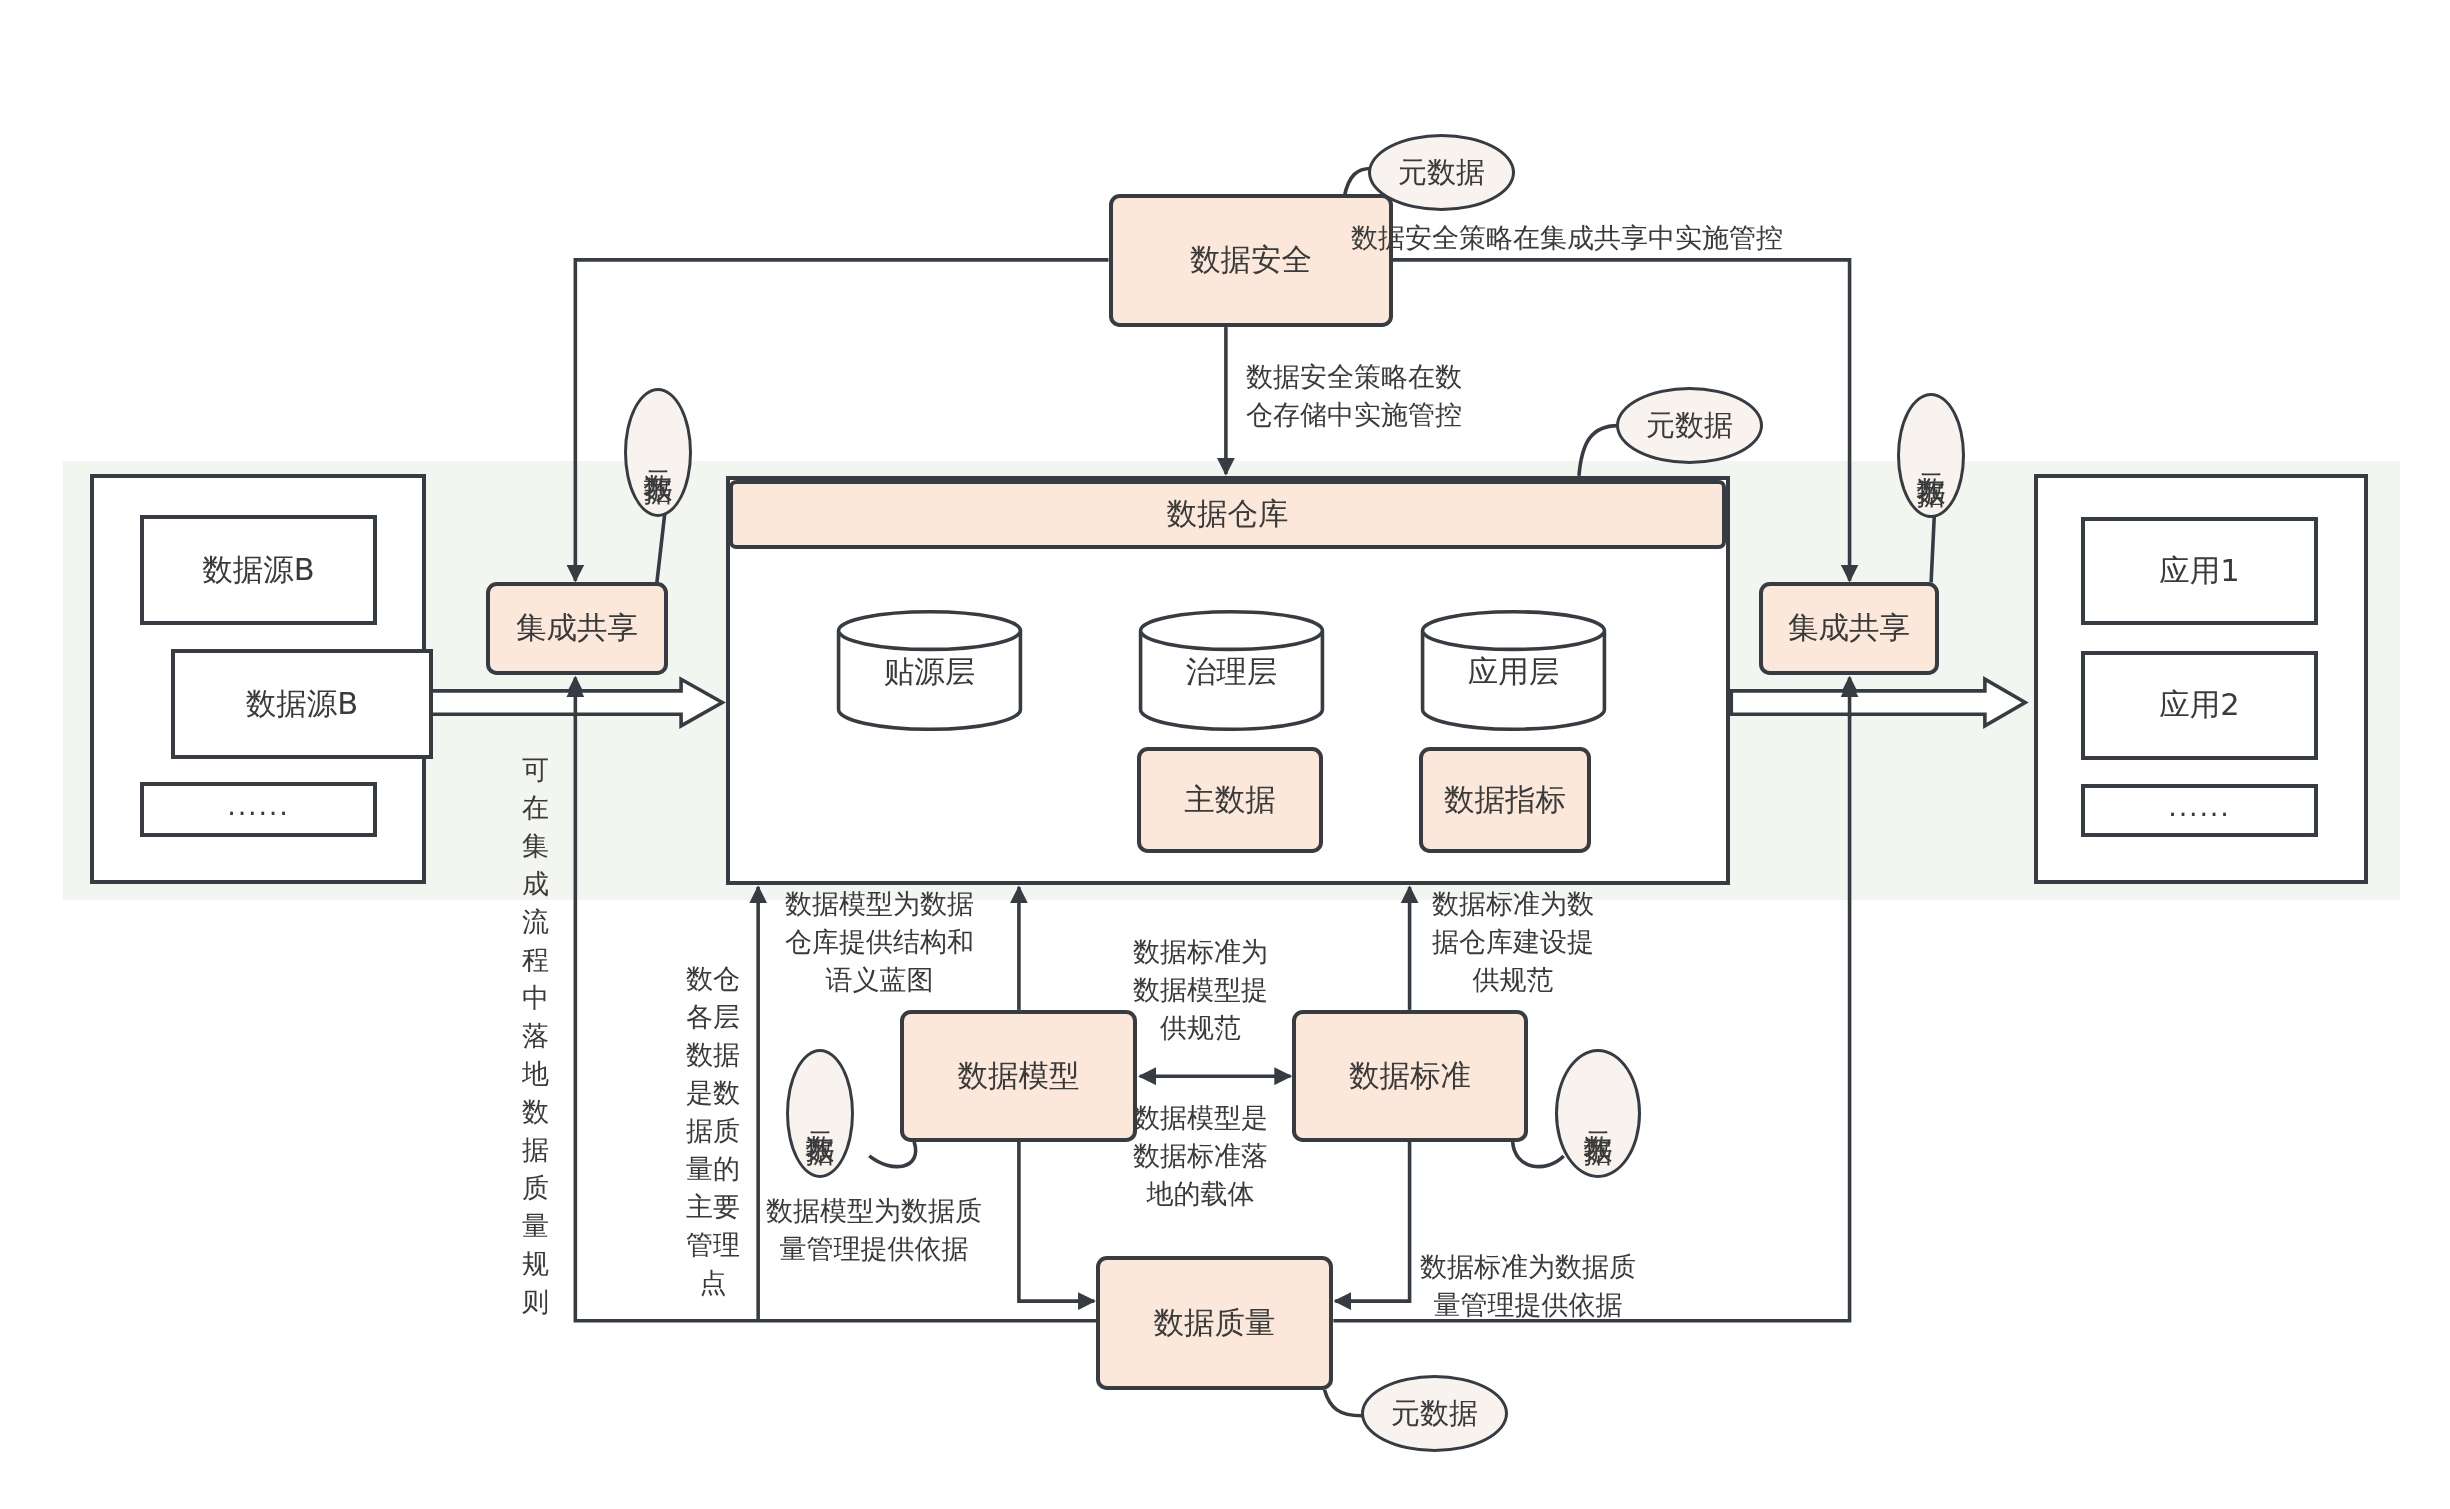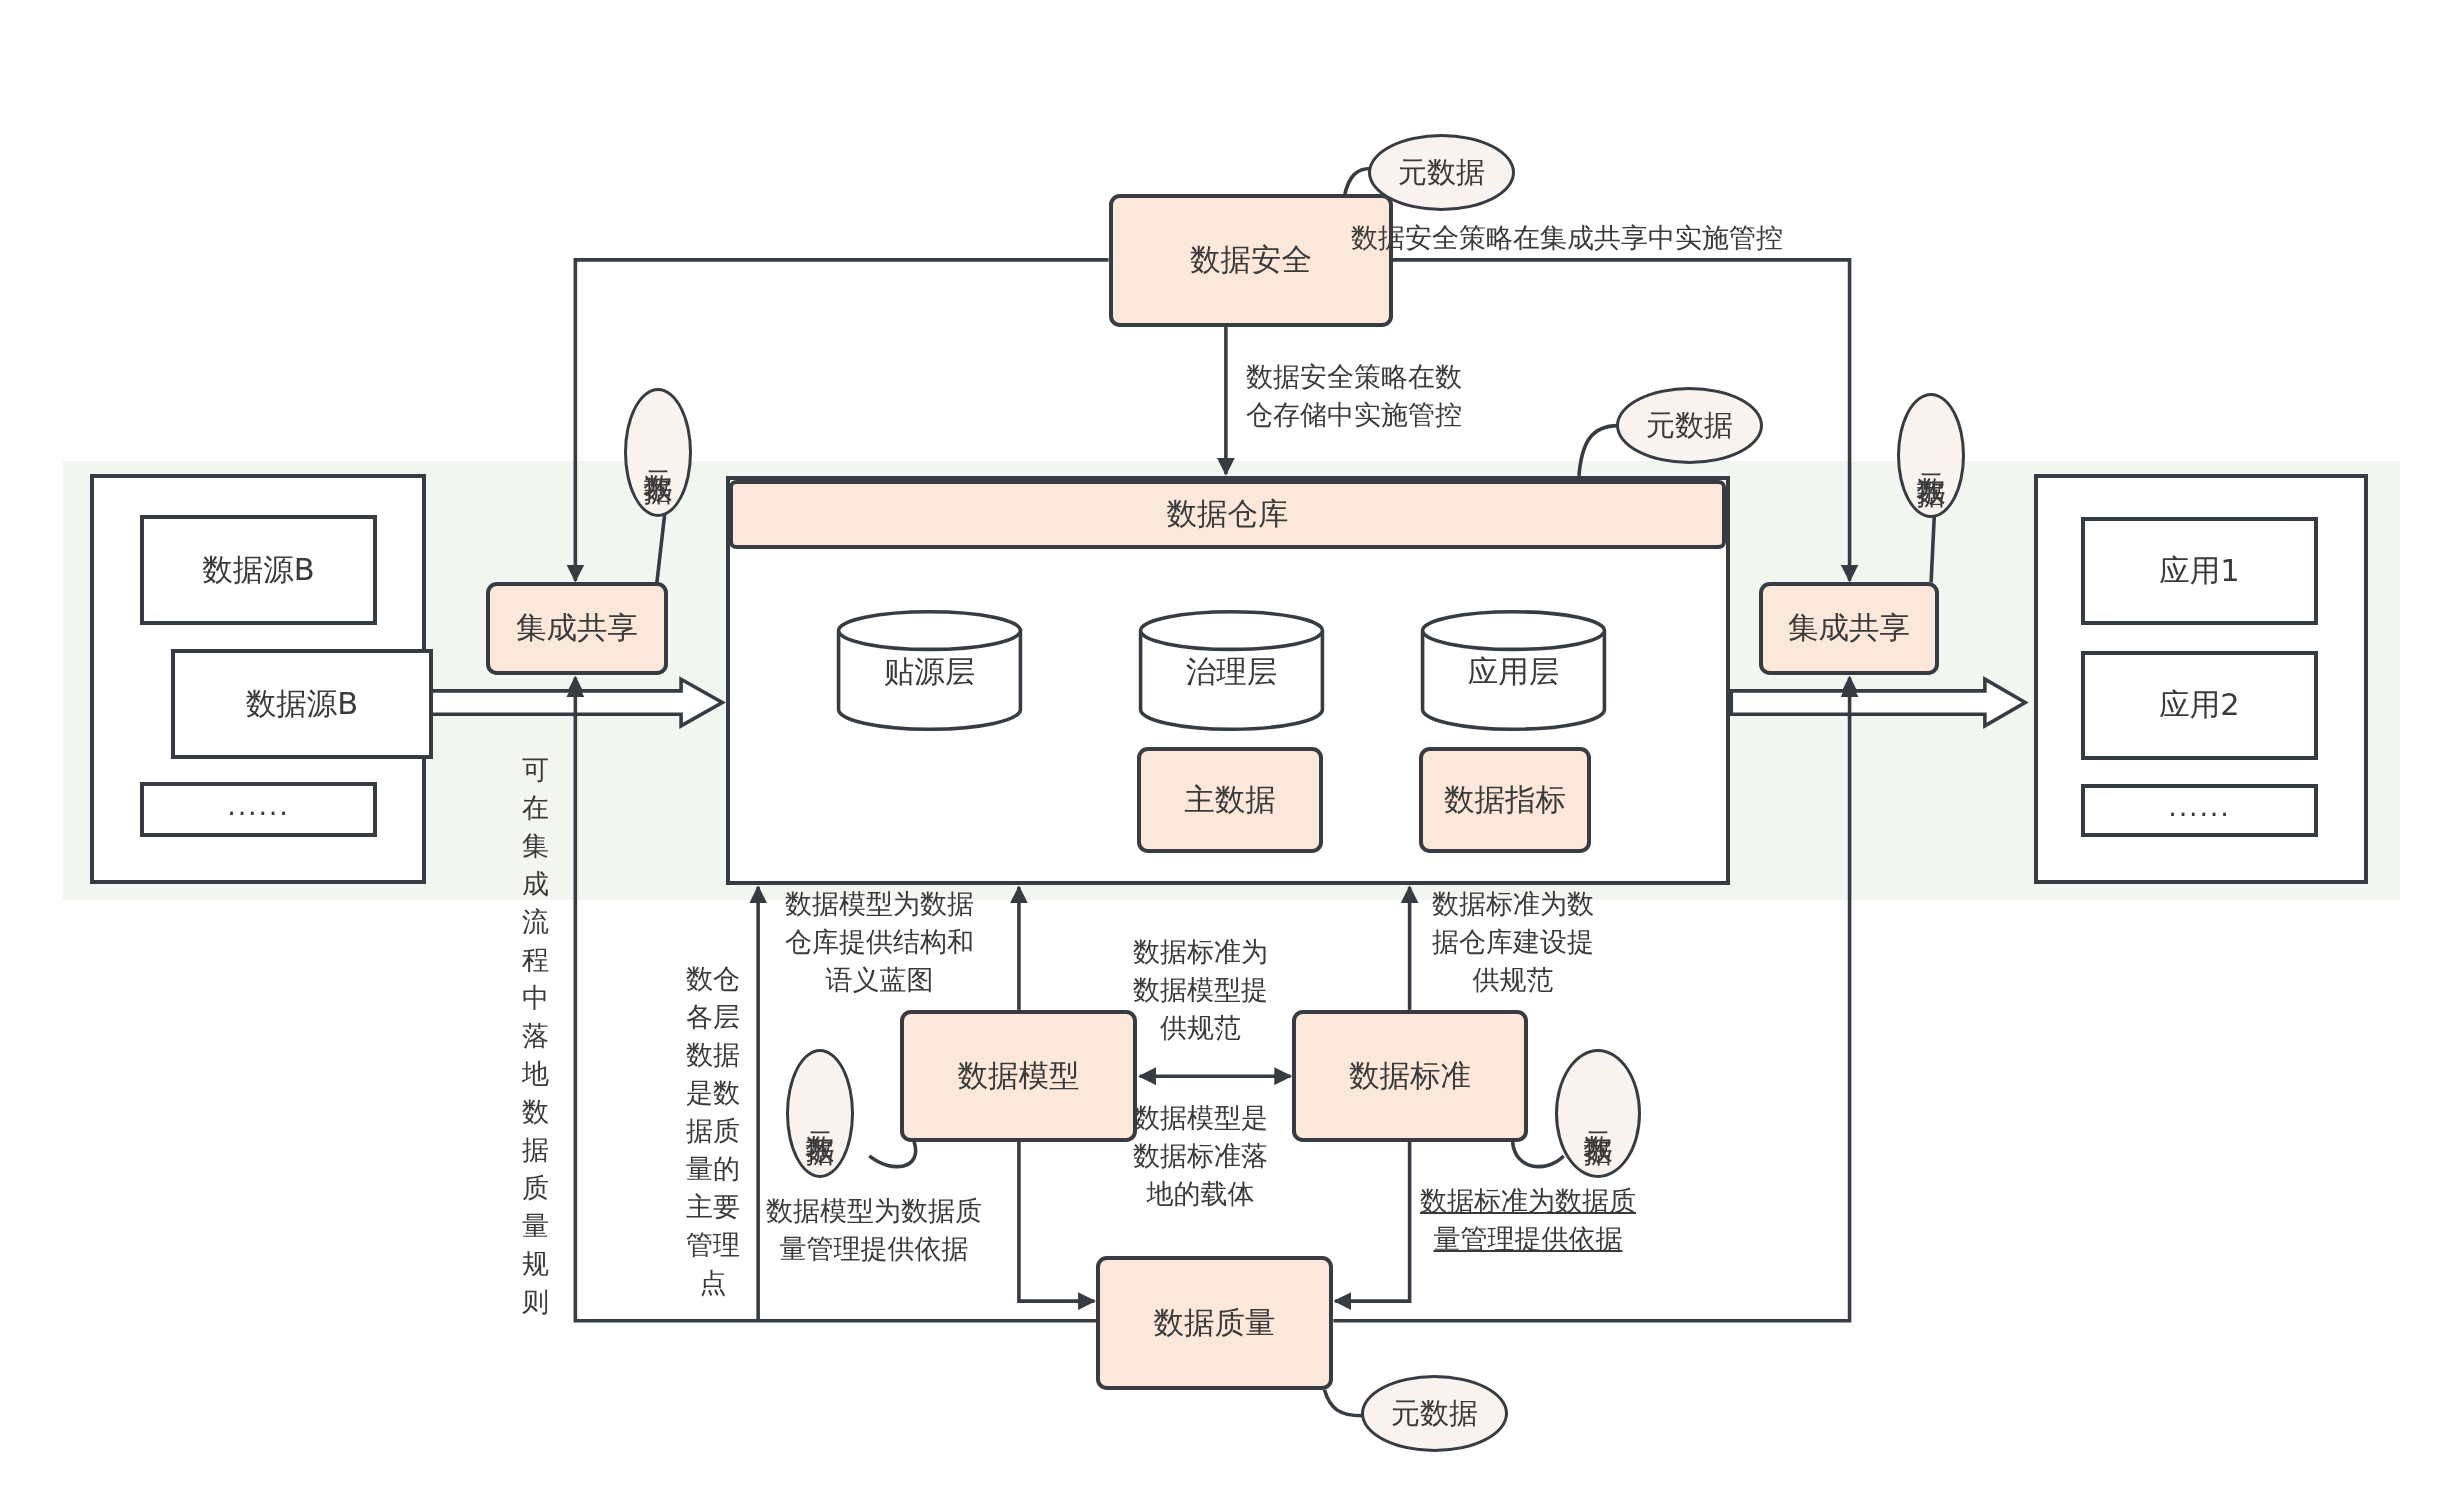--- a/index.html
+++ b/index.html
@@ -182,21 +182,21 @@
 数据模型提
 供规范</div>
 <div class="lbl" style="left:1133px;top:1099px;">数据模型是
 数据标准落
 地的载体</div>
 <div class="lbl" style="left:1432px;top:885px;">数据标准为数
 据仓库建设提
 供规范</div>
 <div class="lbl" style="left:766px;top:1192px;">数据模型为数据质
 量管理提供依据</div>
-<div class="lbl" style="left:1420px;top:1182px;text-decoration:underline;">数据标准为数据质
+<div class="lbl" style="left:1420px;top:1248px;">数据标准为数据质
 量管理提供依据</div>
 <div class="lbl" style="left:686px;top:960px;">数仓
 各层
 数据
 是数
 据质
 量的
 主要
 管理
 点</div>

